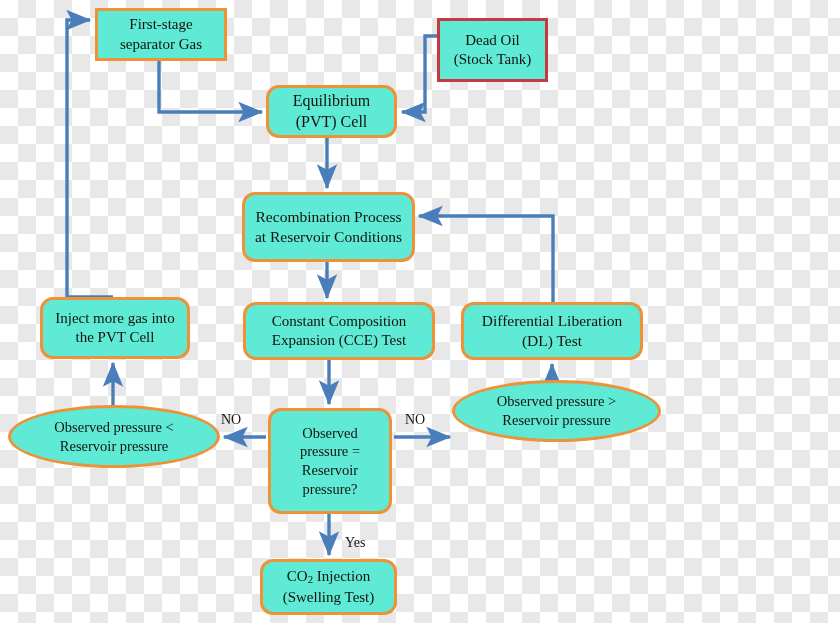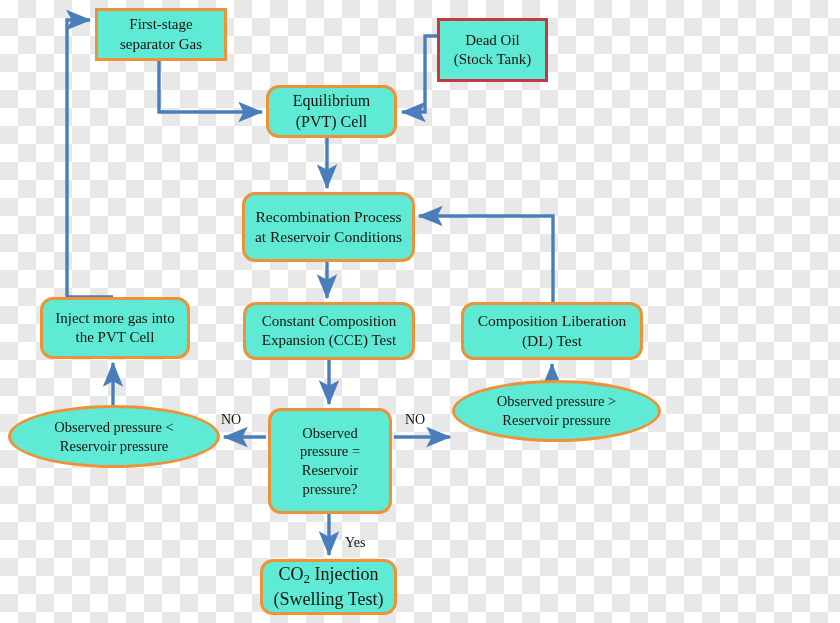--- a/index.html
+++ b/index.html
@@ -40,26 +40,26 @@
   .box-sharp{border:3px solid #ED9237;}
   .box-round{border:3px solid #ED9237;border-radius:13px;}
   .box-red{border:3px solid #C9383F;}
   .ellipse{border:3px solid #ED9237;border-radius:50%;}
 
   .n-sep      {left:95px; top:8px;   width:132px;height:53px; font-size:15px;}
   .n-dead     {left:437px;top:18px;  width:111px;height:64px; font-size:15px;}
   .n-pvt      {left:266px;top:85px;  width:131px;height:53px; font-size:16px;}
   .n-recomb   {left:242px;top:192px; width:173px;height:70px; font-size:15.5px;}
   .n-inject   {left:40px; top:297px; width:150px;height:62px; font-size:15px;}
-  .n-cce      {left:243px;top:302px; width:172px;height:58px; font-size:15px;}
+  .n-cce      {left:243px;top:302px; width:192px;height:58px; font-size:15px;}
   .n-dl       {left:461px;top:302px; width:182px;height:58px; font-size:15.5px;}
   .n-ellL     {left:8px;  top:405px; width:212px;height:63px; font-size:14.5px;}
   .n-ellR     {left:452px;top:380px; width:209px;height:62px; font-size:14.5px;}
   .n-decision {left:268px;top:408px; width:124px;height:106px;font-size:14.5px;}
-  .n-co2      {left:260px;top:559px; width:137px;height:56px; font-size:18px;}
+  .n-co2      {left:260px;top:559px; width:137px;height:56px; font-size:15px;}
 
   .label{
     position:absolute;
     font-family:"Liberation Serif", serif;
     font-size:14px;
     color:#16120f;
     z-index:3;
     white-space:nowrap;
     margin-top:8px;
   }
@@ -128,21 +128,21 @@
 
   <div class="node box-round n-inject">
     <span class="txt"><span>Inject more gas into</span><br><span>the PVT Cell</span></span>
   </div>
 
   <div class="node box-round n-cce">
     <span class="txt"><span>Constant Composition</span><br><span>Expansion (CCE) Test</span></span>
   </div>
 
   <div class="node box-round n-dl">
-    <span class="txt"><span>Composition Liberation</span><br><span>(DL) Test</span></span>
+    <span class="txt"><span>Differential Liberation</span><br><span>(DL) Test</span></span>
   </div>
 
   <div class="node ellipse n-ellL">
     <span class="txt"><span>Observed  pressure &lt;</span><br><span>Reservoir pressure</span></span>
   </div>
 
   <div class="node ellipse n-ellR">
     <span class="txt"><span>Observed  pressure &gt;</span><br><span>Reservoir pressure</span></span>
   </div>
 

